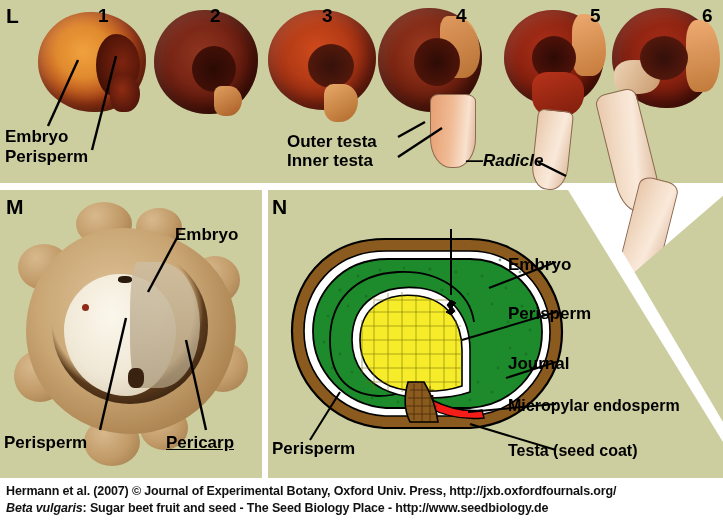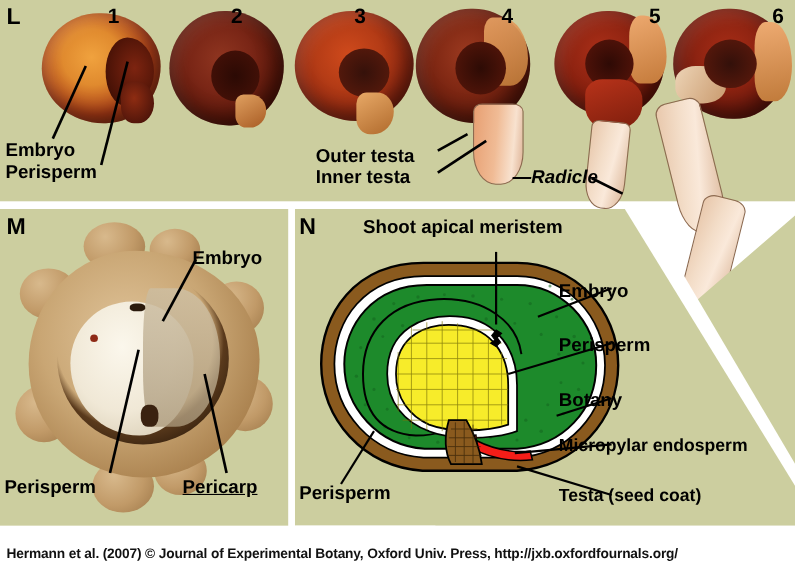--- a/index.html
+++ b/index.html
@@ -80,21 +80,20 @@
     background: #ffffff;
   }
   .cap-line {
     position: absolute;
     left: 6px;
     font-size: 12.5px;
     font-weight: bold;
     color: #111;
     white-space: nowrap;
     letter-spacing: -0.15px;
-    margin-top: 12px;
   }
   #cap-line-1 { top: 6px; }
   #cap-line-2 { top: 23px; }
   .cap-italic { font-style: italic; }
   
   .seed {
     position: absolute;
   }
   .seed-body {
     position: absolute;
@@ -416,25 +415,27 @@
     <line x1="398" y1="157" x2="442" y2="128" stroke="#000" stroke-width="2.4"></line>
     <line x1="538" y1="162" x2="566" y2="176" stroke="#000" stroke-width="2.4"></line>
 
     <line x1="178" y1="236" x2="148" y2="292" stroke="#000" stroke-width="2.4"></line>
     <line x1="100" y1="430" x2="126" y2="318" stroke="#000" stroke-width="2.4"></line>
     <line x1="206" y1="430" x2="186" y2="340" stroke="#000" stroke-width="2.4"></line>
   </svg>
 
   <div class="panel-letter" style="left:272px;top:196px;">N</div>
 
-  <div class="ann" style="left:330px;top:198px;">Shoot apical meristem</div>
   <div class="ann" style="left:508px;top:256px;">Embryo</div>
   <div class="ann" style="left:508px;top:305px;">Perisperm</div>
-  <div class="ann" style="left:508px;top:355px;">Botany</div>
+  <div class="ann" style="left:508px;top:355px;">Journal</div>
   <div class="ann ann-sm" style="left:508px;top:443px;">Testa (seed coat)</div>
   <div class="ann ann-sm" style="left:508px;top:398px;">Micropylar endosperm</div>
   <div class="ann" style="left:272px;top:440px;">Perisperm</div>
 
   <div id="caption">
     <div class="cap-line" id="cap-line-1">Hermann et al. (2007)  © Journal of Experimental Botany, Oxford Univ. Press, http://jxb.oxfordfournals.org/</div>
+    <div class="cap-line" id="cap-line-2">
+      <span class="cap-italic">Beta vulgaris</span><span>: Sugar beet fruit and seed - The Seed Biology Place - http://www.seedbiology.de</span>
+    </div>
   </div>
 
 </div>
 
 </body></html>

